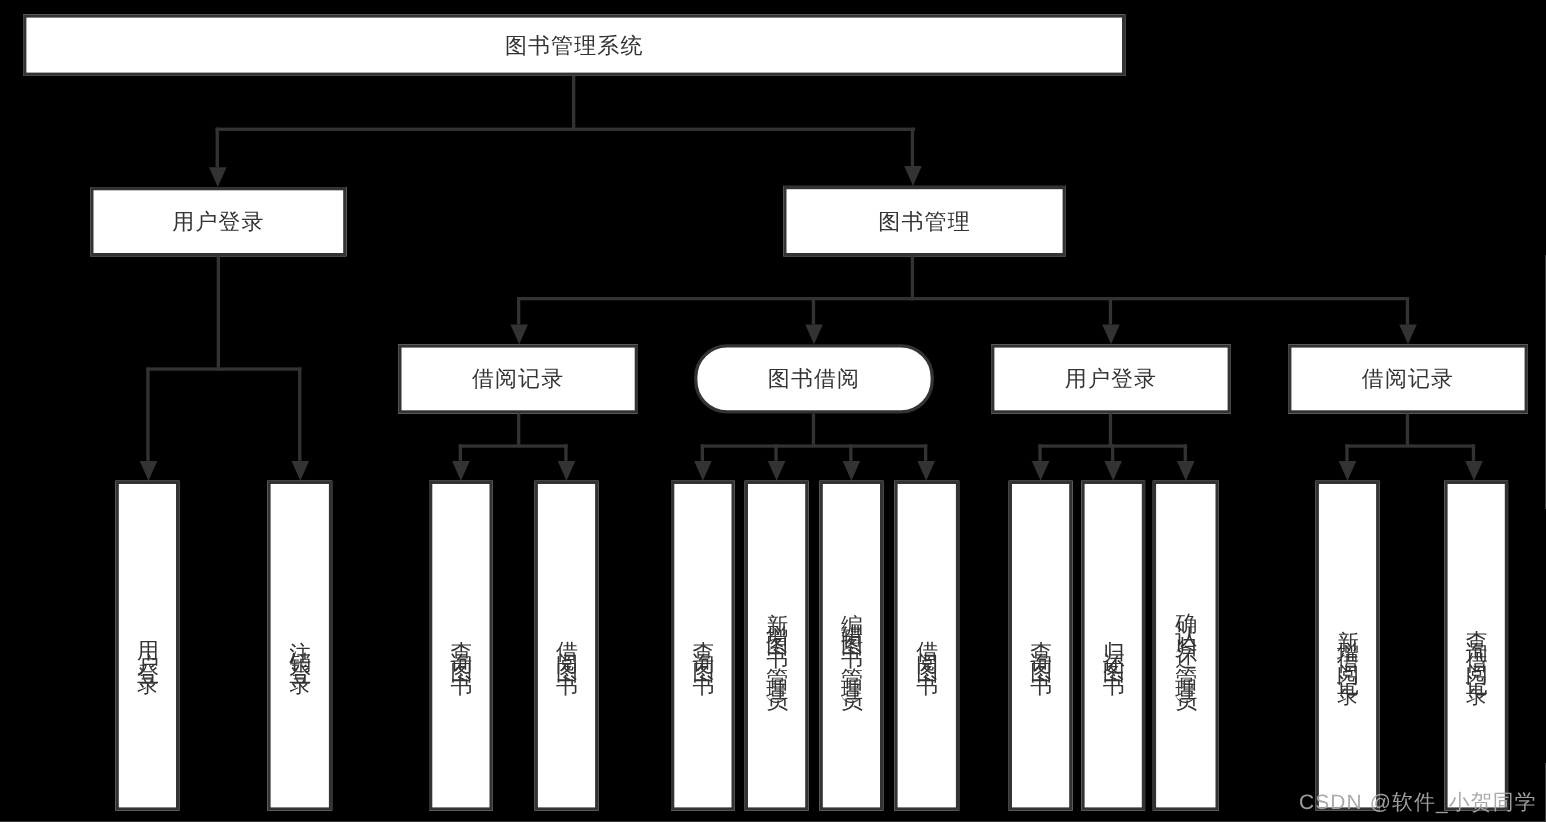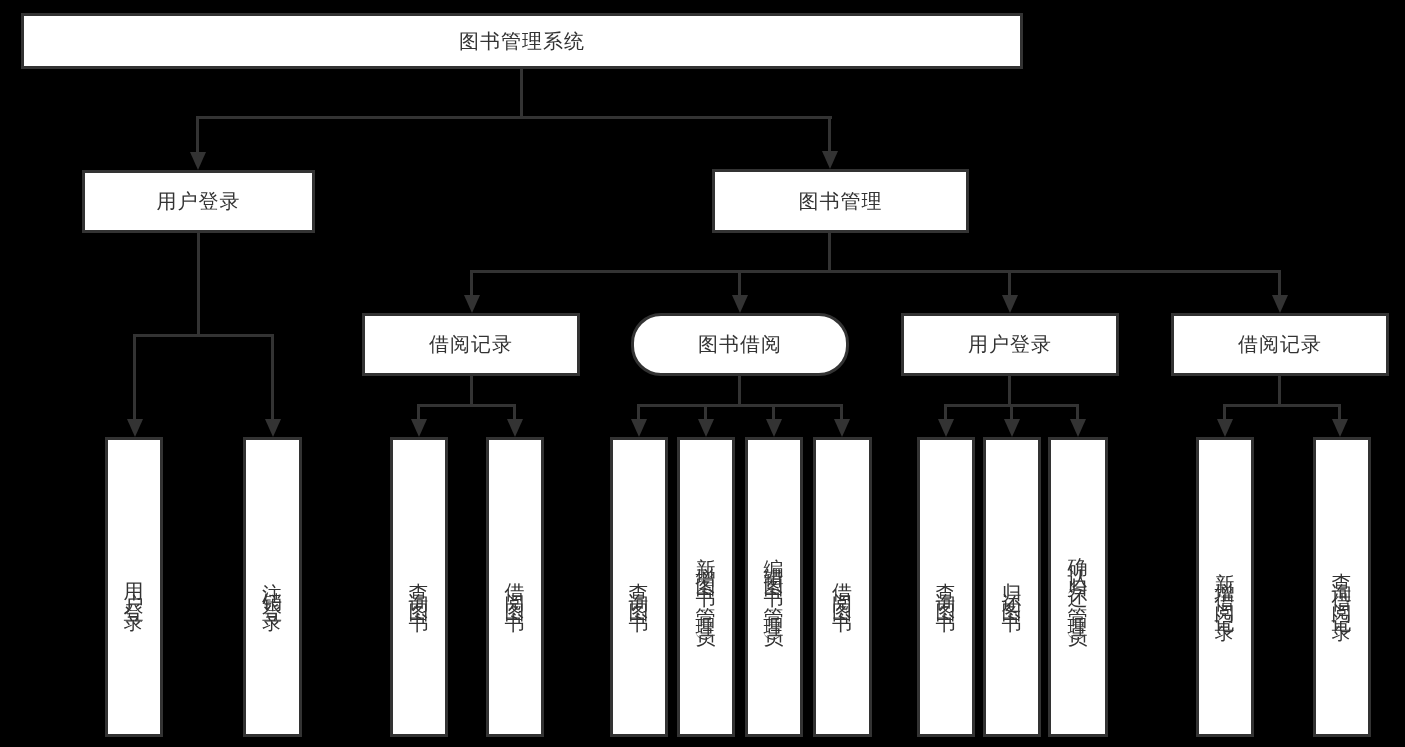--- a/index.html
+++ b/index.html
@@ -164,14 +164,15 @@
     <span>确认归还（管理员）</span>
     </div>
 
   <div class="box vbox" style="left:1196px; top:437px; width:58px; height:300px;">
     <span>新增借阅记录</span>
     </div>
   <div class="box vbox" style="left:1313px; top:437px; width:58px; height:300px;">
     <span>查询借阅记录</span>
     </div>
 
+  <div id="watermark">CSDN @软件_小贺同学</div>
 
 </div>
 
 </body></html>

